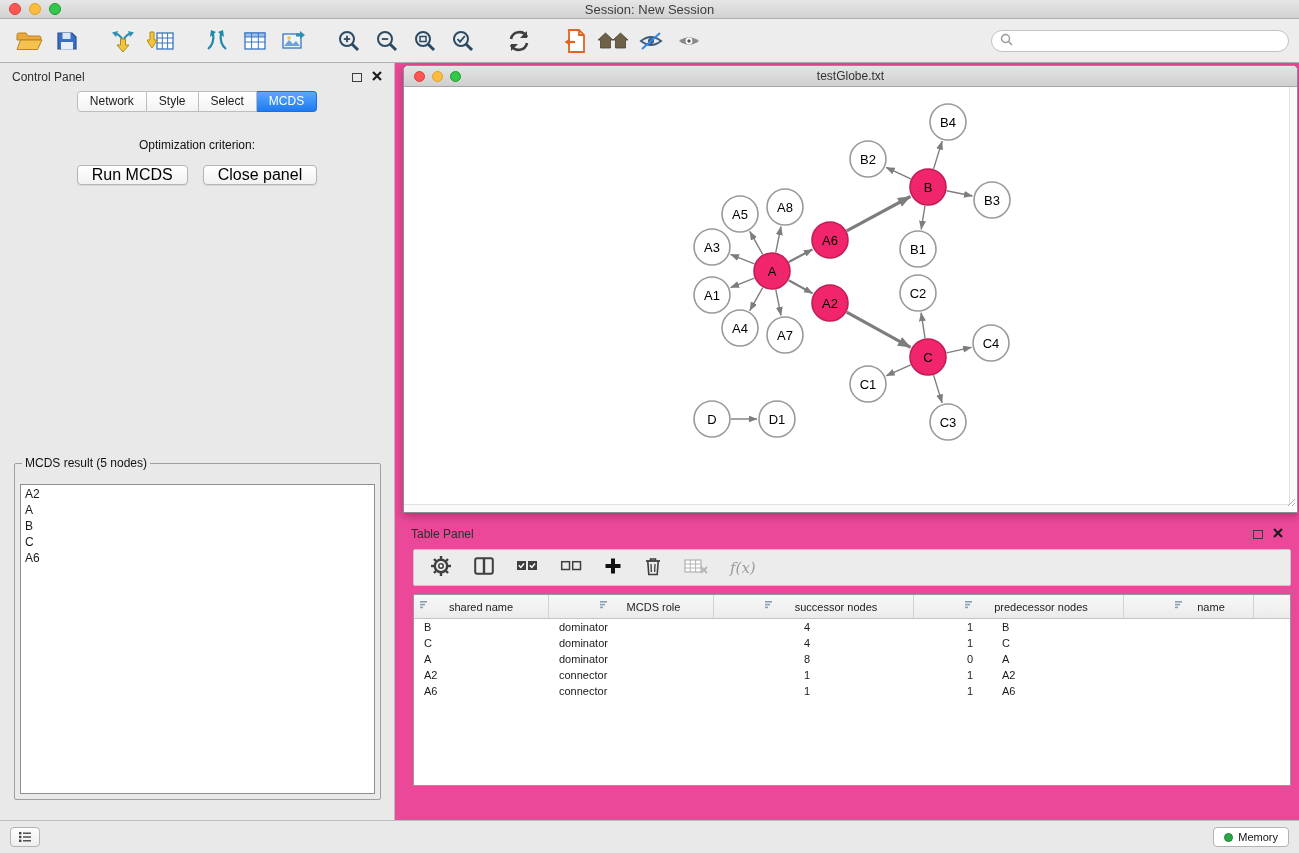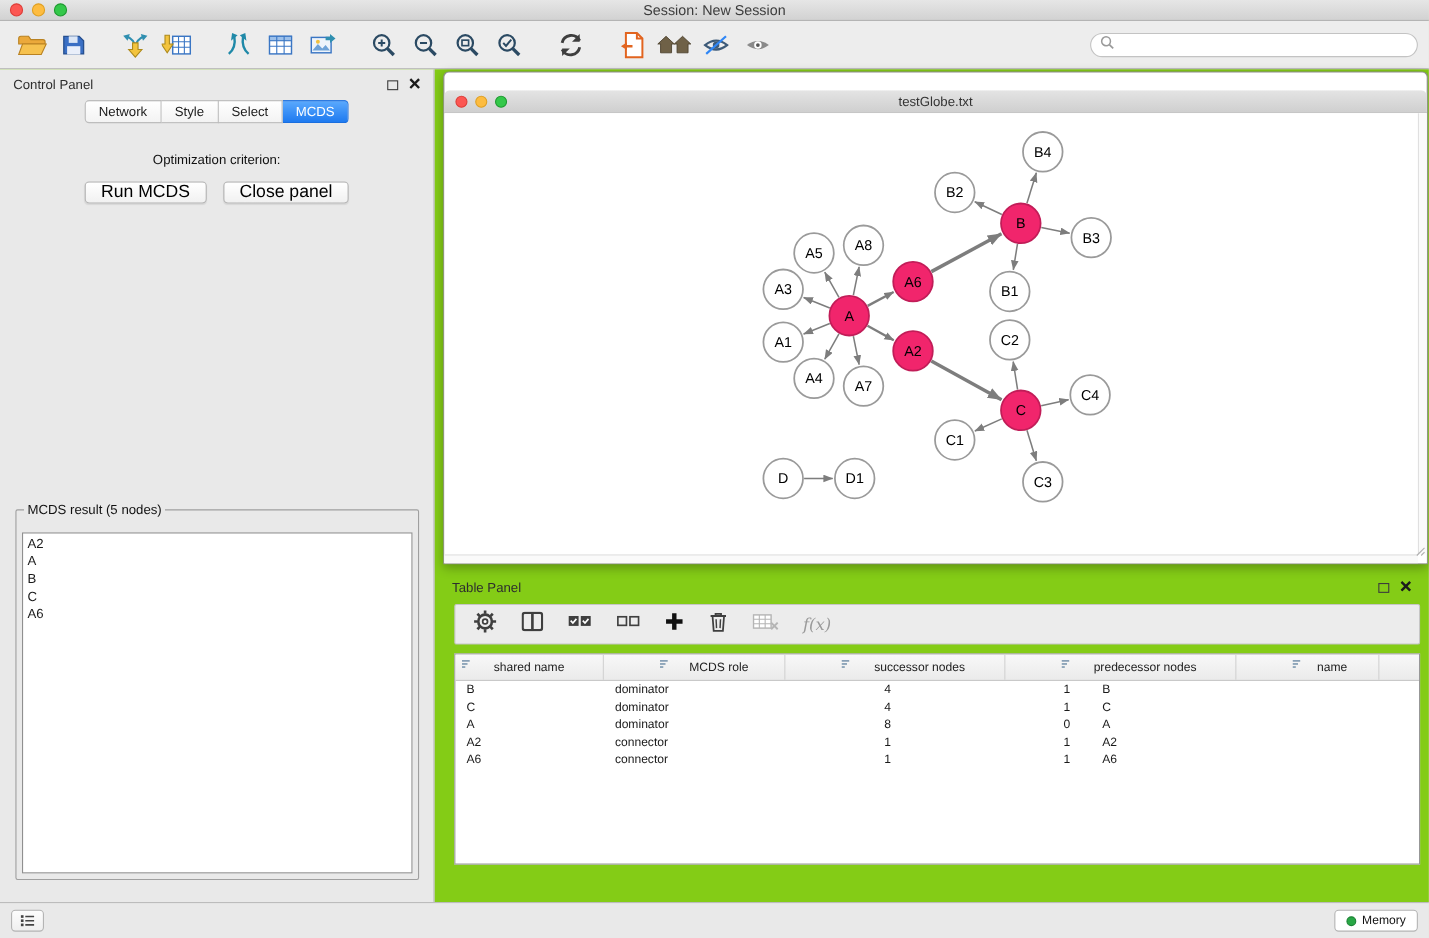--- a/index.html
+++ b/index.html
@@ -17,21 +17,21 @@
   .win-title { font-size:13px; color:#3d3d3d; }
 
   
   .toolbar { height:44px; background:#ededed; border-bottom:1px solid #b3b3b3; display:flex; align-items:center; padding:0 10px; flex:0 0 auto; }
   .tbtn { height:34px; min-width:38px; display:flex; align-items:center; justify-content:center; }
   .tgap { width:18px; flex:0 0 auto; }
   .search { margin-left:auto; width:298px; height:22px; background:#fff; border:1px solid #c3c3c3; border-radius:12px; display:flex; align-items:center; padding:0 8px; gap:5px; }
   .search input { border:none; outline:none; flex:1; font-size:12px; font-family:"Liberation Sans",sans-serif; background:transparent; }
 
   
-  .main { flex:1 1 auto; display:flex; position:relative; background:#84cc16; }
+  .main { flex:1 1 auto; display:flex; position:relative; background:#ec4899; }
 
   
   .control-panel { width:395px; flex:0 0 auto; border-right:1px solid #bcbcbc; position:relative; background:#e9e9e9; }
   .panel-header { height:28px; display:flex; align-items:center; padding:0 12px; font-size:12px; color:#2e2e2e; }
   .panel-header .spacer { flex:1; }
   .float-box { width:10px; height:9px; border:1px solid #3c3c3c; display:inline-block; }
   .close-x { margin-left:10px; display:inline-block; }
 
   .seg { display:flex; justify-content:center; }
   .seg-tab { font-size:12px; line-height:19px; padding:0 12px; background:linear-gradient(#ffffff,#f3f3f3); border:1px solid #bdbdbd; border-left:none; color:#1a1a1a; cursor:default; }
@@ -48,21 +48,21 @@
   .result-fieldset { position:absolute; left:14px; right:13px; top:393px; bottom:20px; border:1px solid #9f9f9f; border-radius:2px; padding:8px 5px 5px; }
   .result-fieldset legend { font-size:12px; padding:0 3px; margin-left:2px; color:#111; }
   .result-list { position:absolute; left:5px; right:5px; top:14px; bottom:5px; background:#fff; border:1px solid #8f8f8f; overflow:hidden; padding:1px 0; }
   .result-item { font-size:12px; line-height:16px; padding:0 4px; }
 
   
   .right-area { flex:1 1 auto; position:relative; }
 
   
   .net-window { position:absolute; left:8px; top:2px; width:895px; height:448px; background:#fff; border:1px solid #8d8d8d; border-radius:5px 5px 0 0; box-shadow:0 3px 10px rgba(0,0,0,.28); display:flex; flex-direction:column; }
-  .net-titlebar { height:21px; flex:0 0 auto; background:linear-gradient(#e4e4e4,#cfcfcf); border-bottom:1px solid #a6a6a6; border-radius:5px 5px 0 0; position:relative; display:flex; align-items:center; justify-content:center;margin-top:16px; }
+  .net-titlebar { height:21px; flex:0 0 auto; background:linear-gradient(#e4e4e4,#cfcfcf); border-bottom:1px solid #a6a6a6; border-radius:5px 5px 0 0; position:relative; display:flex; align-items:center; justify-content:center; }
   .net-traffic { position:absolute; left:10px; top:5px; display:flex; gap:7px; }
   .light.sm { width:11px; height:11px; }
   .net-title { font-size:12px; color:#333; }
   .net-canvas { flex:1 1 auto; position:relative; background:#fff; border-radius:0; }
   .net-canvas svg.graph { position:absolute; left:0; top:0; }
   .vscroll { position:absolute; right:0; top:0; bottom:8px; width:8px; background:#fafafa; border-left:1px solid #e0e0e0; }
   .hscroll { position:absolute; left:0; right:8px; bottom:0; height:8px; background:#fafafa; border-top:1px solid #e0e0e0; }
   .grip { position:absolute; right:1px; bottom:1px; }
 
   

